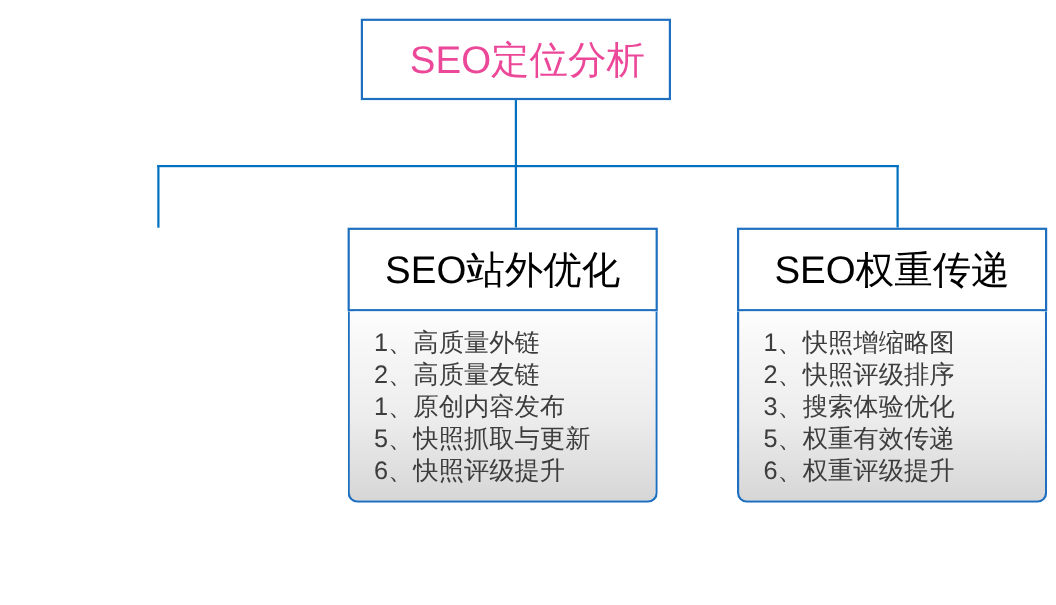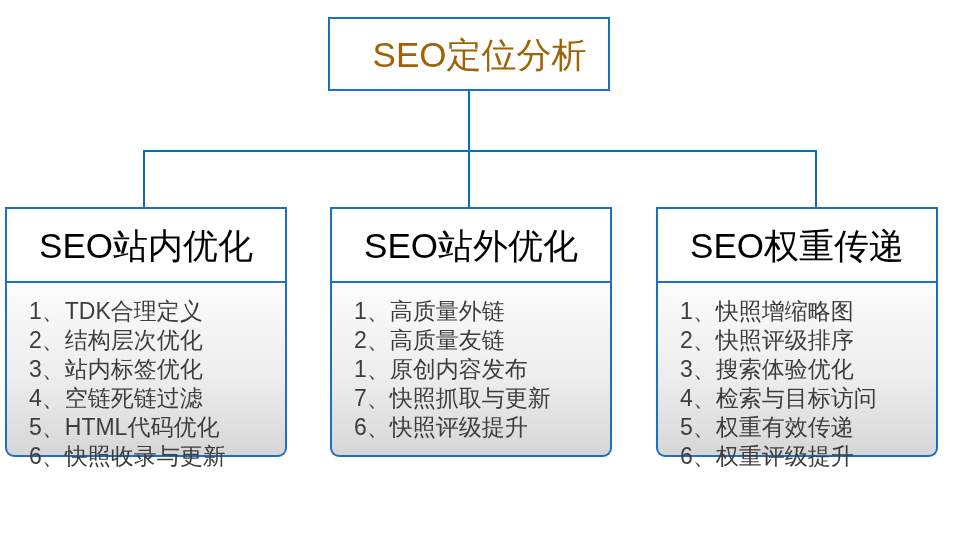--- a/index.html
+++ b/index.html
@@ -28,21 +28,21 @@
     height: 74px;
     box-sizing: border-box;
     border: 2px solid #1F6FC0;
     background: #ffffff;
     display: flex;
     align-items: center;
     justify-content: center;
   }
   .root-label {
     font-size: 35px;
-    color: #a16207;
+    color: #ec4899;
     letter-spacing: 0px;
     line-height: 1;
     white-space: nowrap;
     margin-left: 21px;
   }
 
   
   .conn {
     position: absolute;
     background: #0070C0;
@@ -78,22 +78,22 @@
     height: 57px;
   }
 
   
   .branch {
     position: absolute;
     top: 207px;
     width: 282px;
   }
   .branch-left   { left: 5px; }
-  .branch-middle { left: 330px; }
-  .branch-right  { left: 656px; }
+  .branch-middle { left: 316px; }
+  .branch-right  { left: 670px; }
 
   .branch-header {
     box-sizing: border-box;
     height: 76px;
     border: 2px solid #1F6FC0;
     background: #ffffff;
     display: flex;
     align-items: center;
     justify-content: center;
   }
@@ -133,60 +133,44 @@
   <div class="root-node">
     <span class="root-label">SEO定位分析</span>
   </div>
 
   <div class="conn conn-v-root"></div>
   <div class="conn conn-h-bus"></div>
   <div class="conn conn-v-left"></div>
   <div class="conn conn-v-mid"></div>
   <div class="conn conn-v-right"></div>
 
-  <div class="branch branch-left">
-    <div class="branch-header">
-      <span class="branch-title">SEO站内优化</span>
-    </div>
-    <div class="branch-body">
-      <ul class="branch-list">
-        <li>1、TDK合理定义</li>
-        <li>2、结构层次优化</li>
-        <li>3、站内标签优化</li>
-        <li>4、空链死链过滤</li>
-        <li>5、HTML代码优化</li>
-        <li>6、快照收录与更新</li>
-      </ul>
-    </div>
-  </div>
 
   <div class="branch branch-middle">
     <div class="branch-header">
       <span class="branch-title">SEO站外优化</span>
     </div>
     <div class="branch-body">
       <ul class="branch-list">
         <li>1、高质量外链</li>
         <li>2、高质量友链</li>
         <li>1、原创内容发布</li>
-        <li>7、快照抓取与更新</li>
+        <li>5、快照抓取与更新</li>
         <li>6、快照评级提升</li>
       </ul>
     </div>
   </div>
 
   <div class="branch branch-right">
     <div class="branch-header">
       <span class="branch-title">SEO权重传递</span>
     </div>
     <div class="branch-body">
       <ul class="branch-list">
         <li>1、快照增缩略图</li>
         <li>2、快照评级排序</li>
         <li>3、搜索体验优化</li>
-        <li>4、检索与目标访问</li>
         <li>5、权重有效传递</li>
         <li>6、权重评级提升</li>
       </ul>
     </div>
   </div>
 
 </div>
 
 </body></html>

